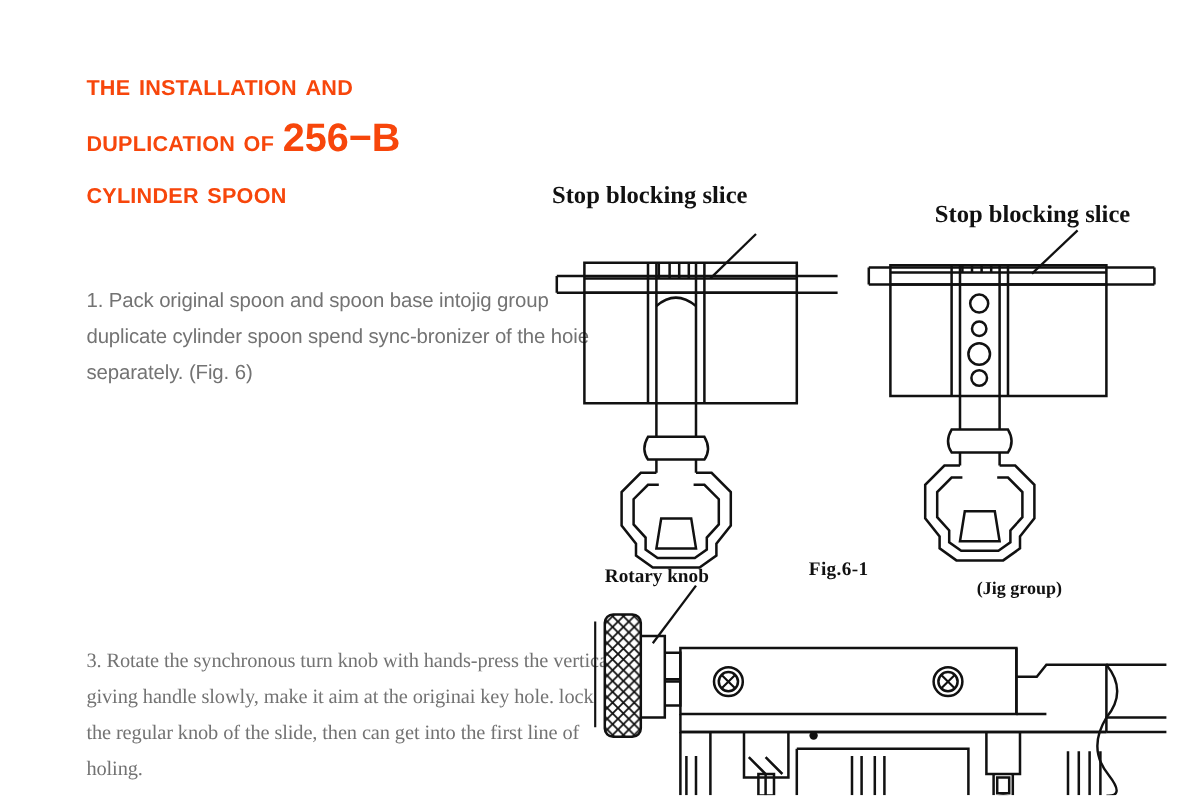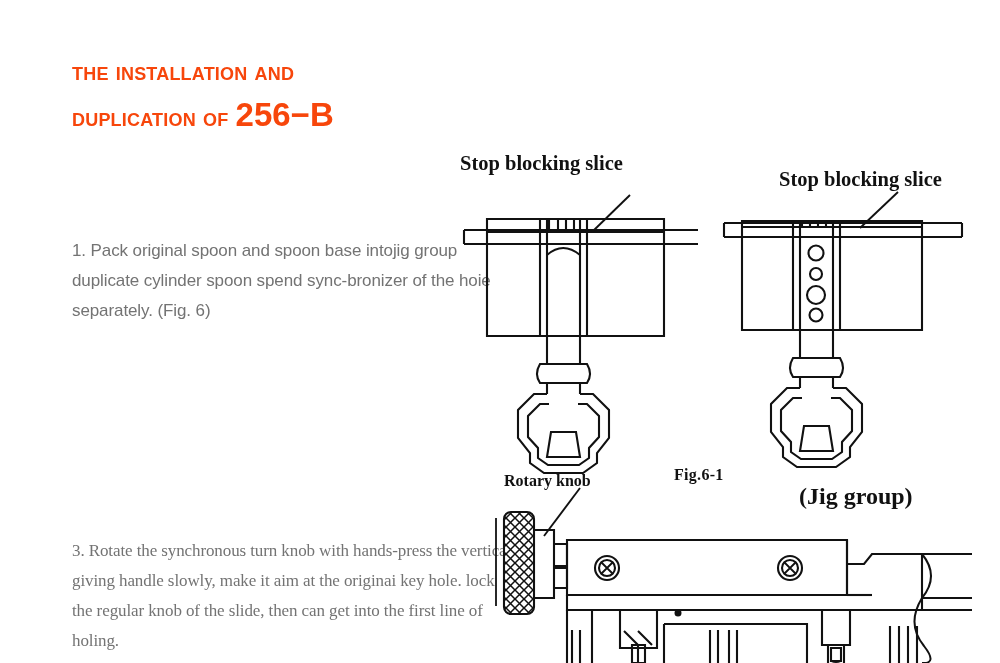--- a/index.html
+++ b/index.html
@@ -73,30 +73,30 @@
     position: absolute;
     font-family: "Liberation Serif", serif;
     font-weight: bold;
     color: #111111;
     white-space: nowrap;
   }
   .lbl-stop-left  { left: 8px;   top: 12px;  font-size: 20.5px; }
   .lbl-stop-right { left: 327px; top: 28px;  font-size: 20.5px; }
   .lbl-rotary     { left: 52px;  top: 332px; font-size: 16px;  }
   .lbl-fig        { left: 222px; top: 326px; font-size: 16px;  letter-spacing: 0.3px;}
-  .lbl-jig        { left: 347px; top: 343px; font-size: 24px; }
+  .lbl-jig        { left: 362px; top: 343px; font-size: 15px; }
 </style>
 </head>
 <body>
 
 <div id="page">
 
   <div class="text-column">
 
-    <h1 class="doc-title"><span>The installation and</span><br><span>duplication of </span><span class="tl-big">256−B</span><br></h1>
+    <h1 class="doc-title"><span>The installation and</span><br><span>duplication of </span><span class="tl-big">256−B</span><br><span>cylinder spoon</span></h1>
 
     <p class="body-para p1">1. Pack original spoon and spoon base intojig group duplicate cylinder spoon spend sync-bronizer of the hoie separately. (Fig. 6)</p>
 
 
     <p class="body-para p3">3. Rotate the synchronous turn knob with hands-press the vertical giving handle slowly, make it aim at the originai key hole. lock the regular knob of the slide, then can get into the first line of holing.</p>
   </div>
 
   <div class="diagram-area">
 
     <div class="fig-label lbl-stop-left">Stop blocking slice</div>

